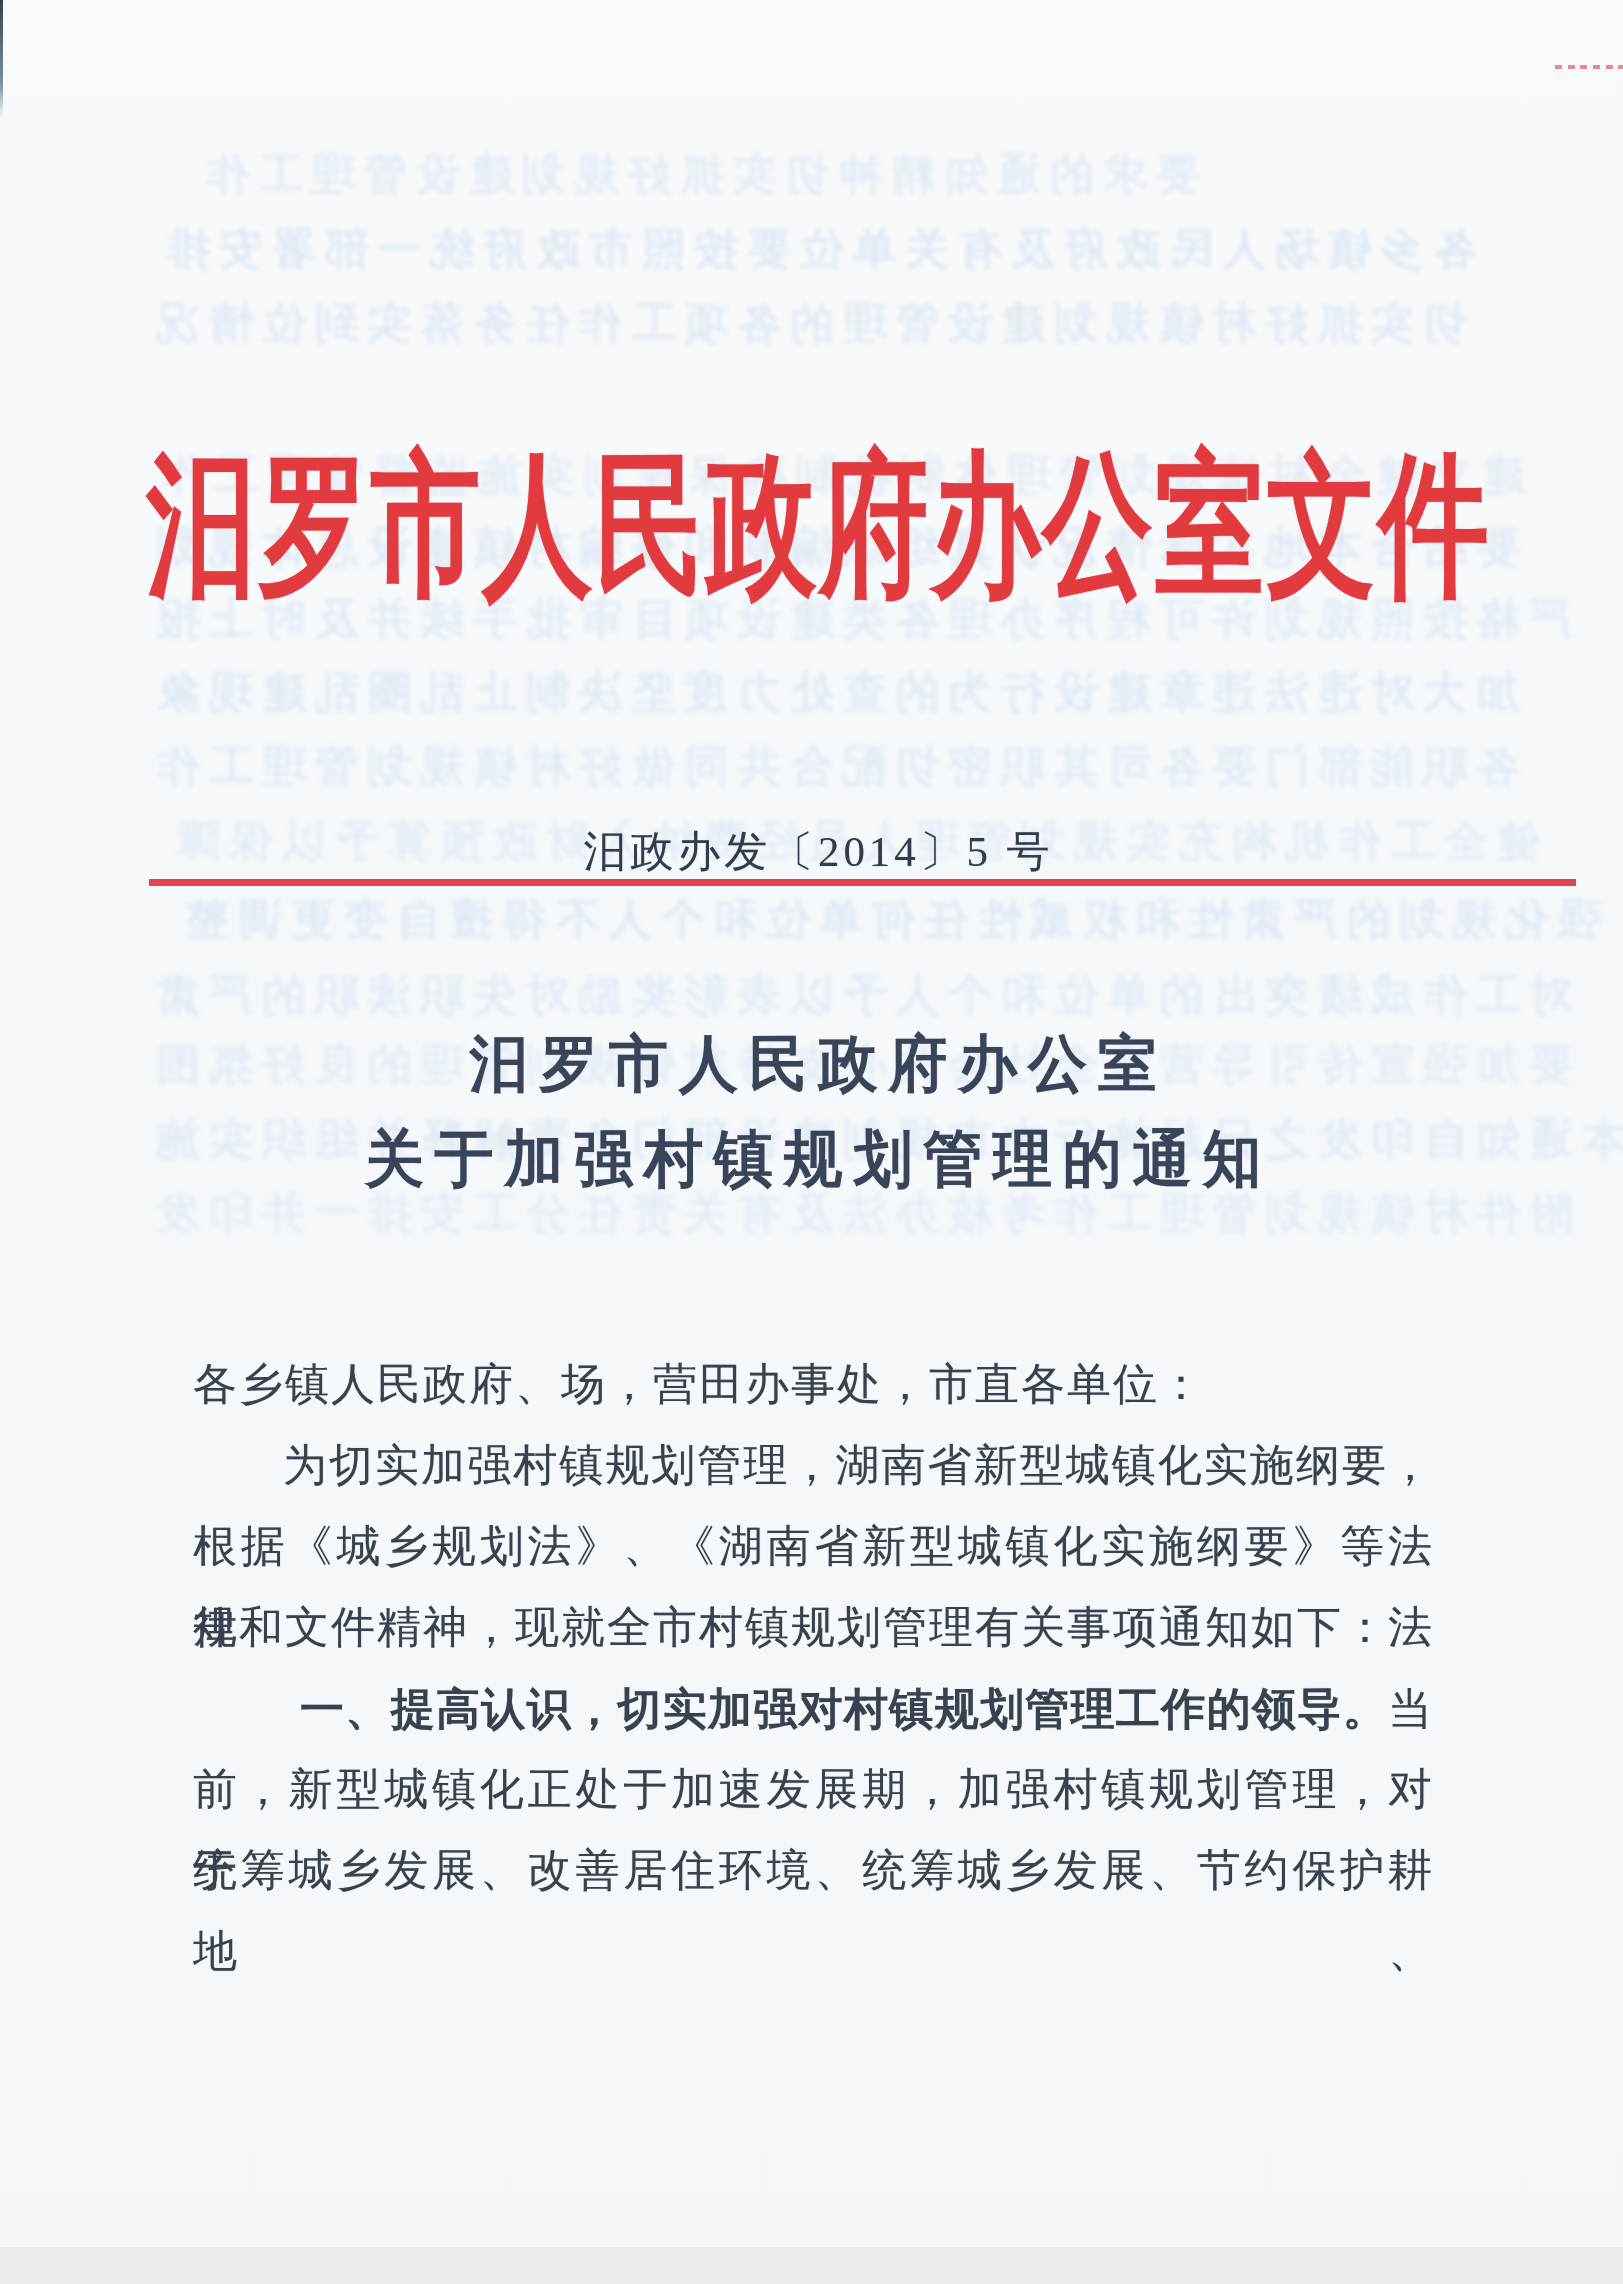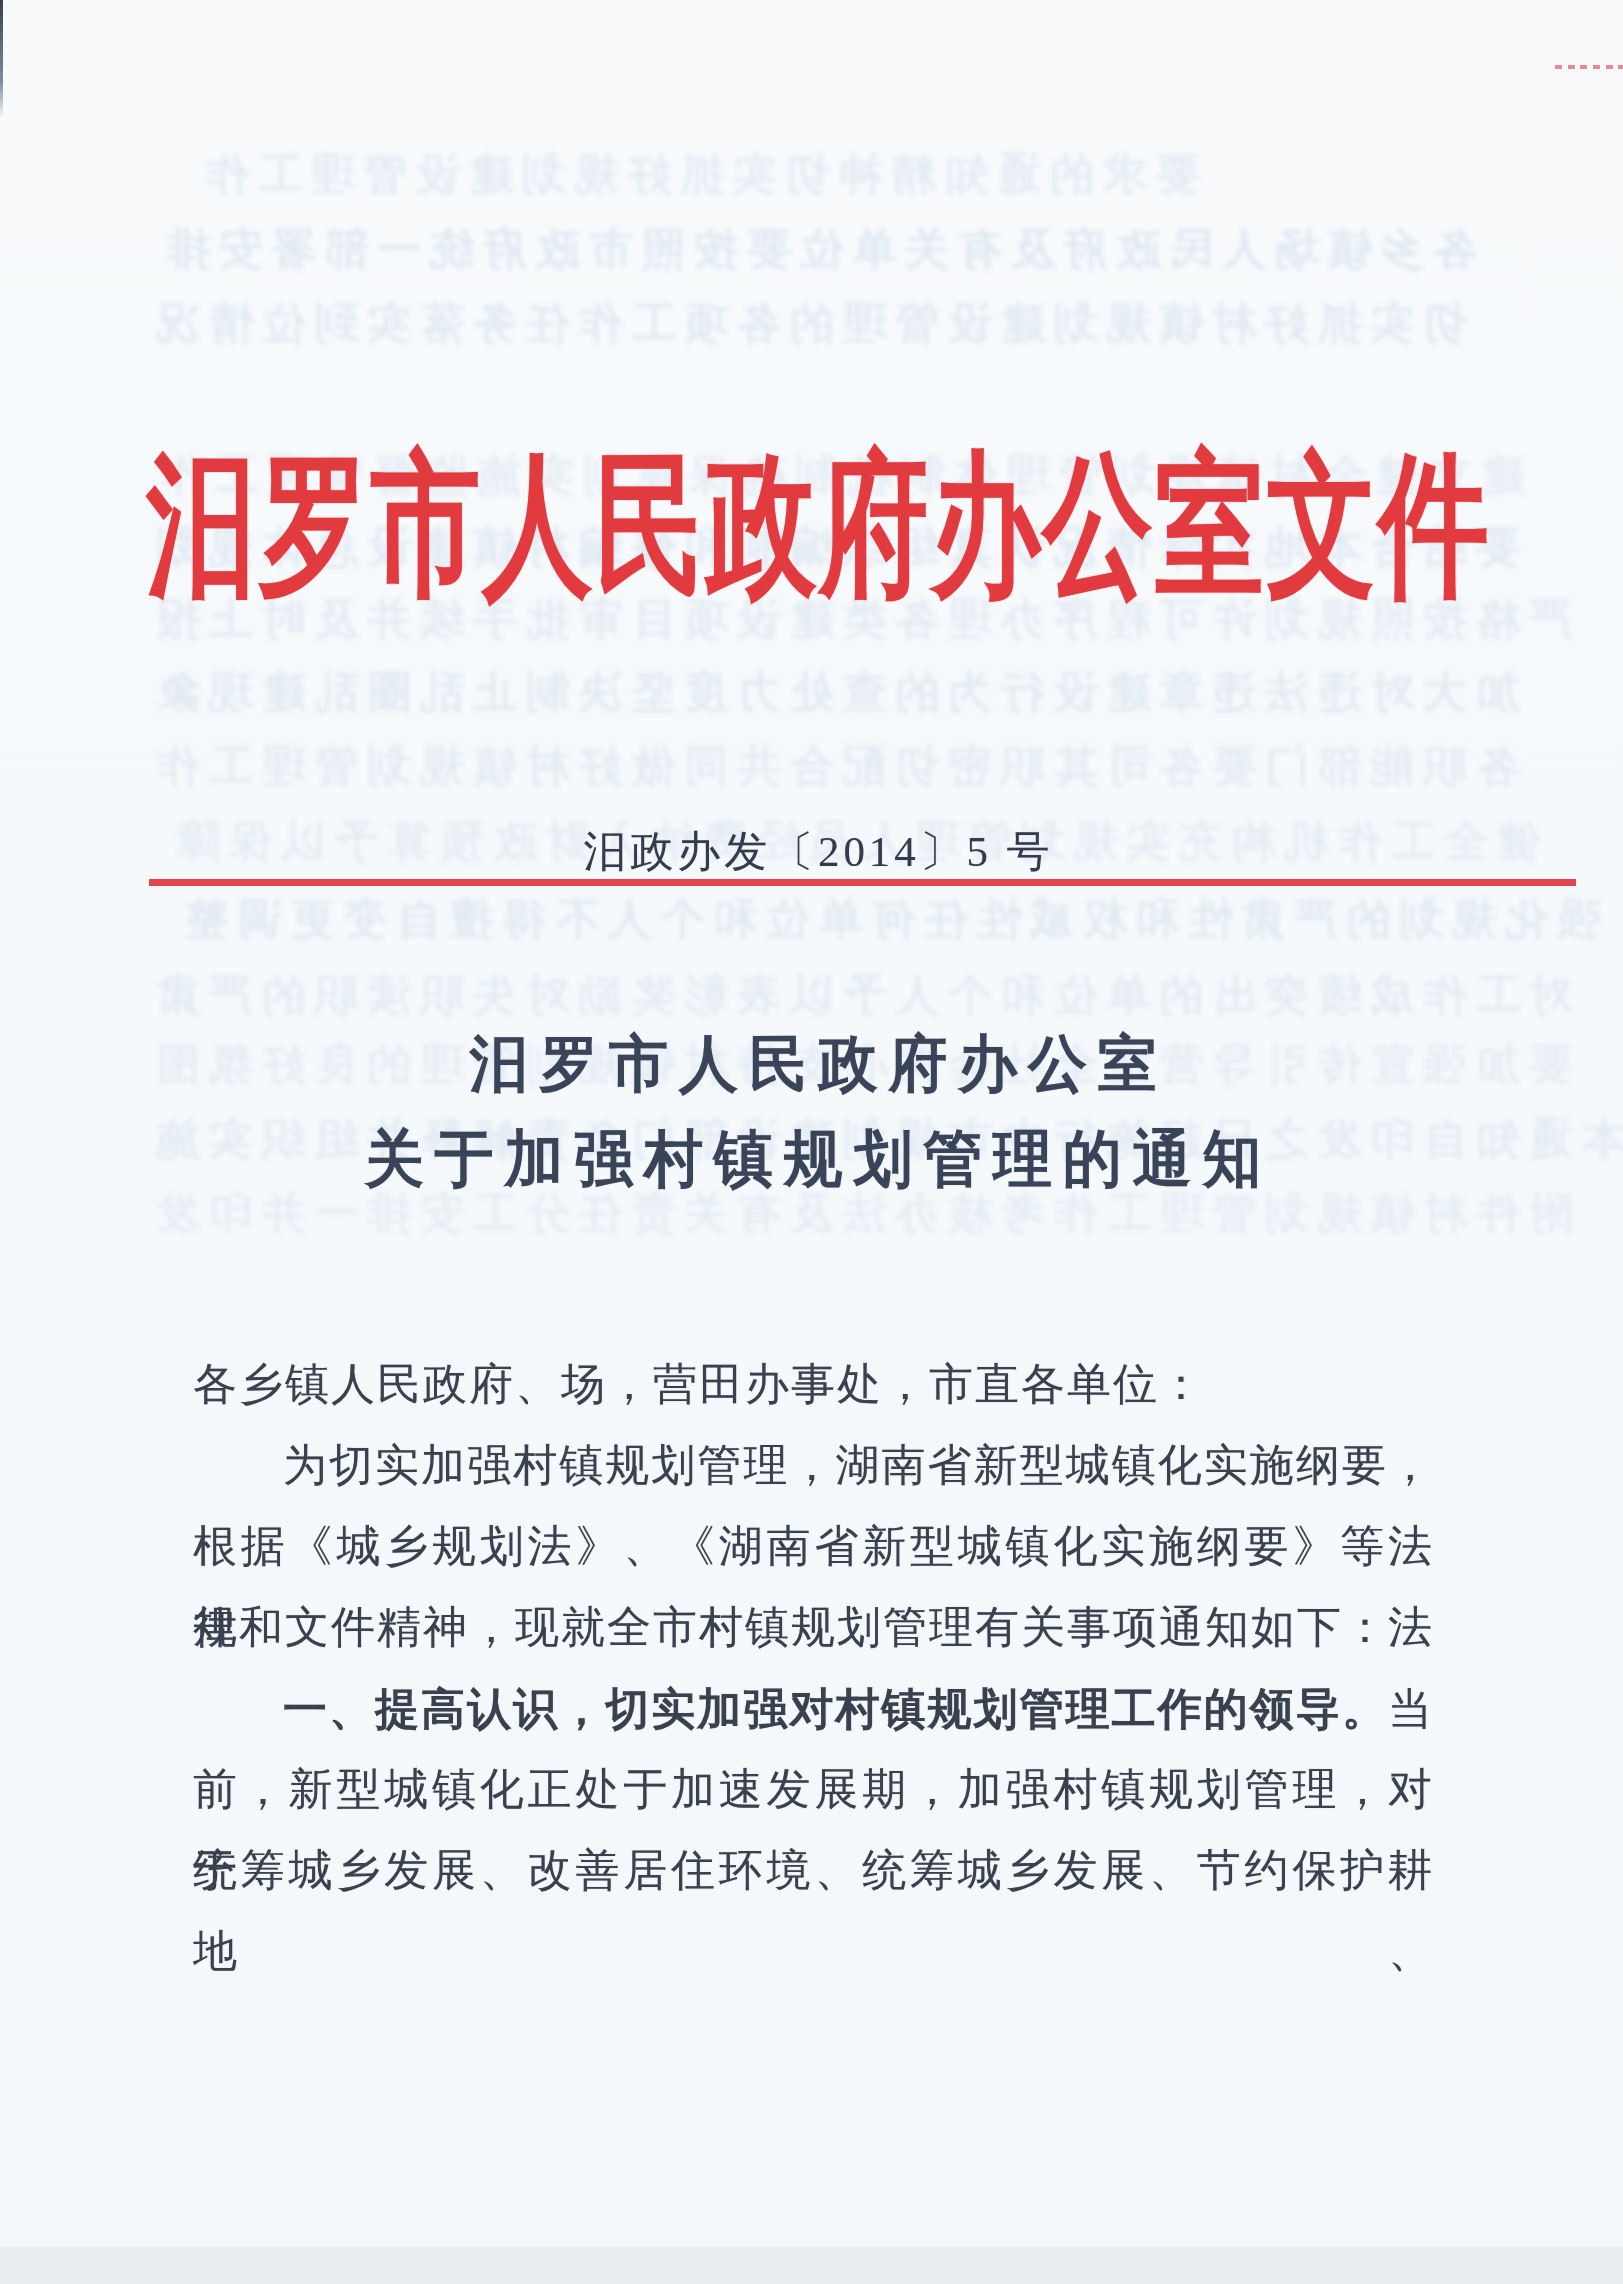--- a/index.html
+++ b/index.html
@@ -63,20 +63,21 @@
   }
   .body-line{height:81px;line-height:81px;white-space:nowrap;}
   .body-line.justify{
     white-space:normal;text-align:justify;text-align-last:justify;
   }
   .body-line.indent{text-indent:90px;}
   .heading-bold{
     font-weight:bold;
     font-family:"Liberation Sans","DejaVu Sans",sans-serif;
     letter-spacing:1px;
+    margin-left:17px;
   }
 </style>
 </head>
 <body>
 
 <div class="page">
 
   <div class="bleed-layer">
       <div class="bleed-line" style="top: 145px; left: 196px; opacity: 0.55;">要求的通知精神切实抓好规划建设管理工作</div>
       <div class="bleed-line" style="top: 220px; left: 157px; opacity: 0.65;">各乡镇场人民政府及有关单位要按照市政府统一部署安排</div>

